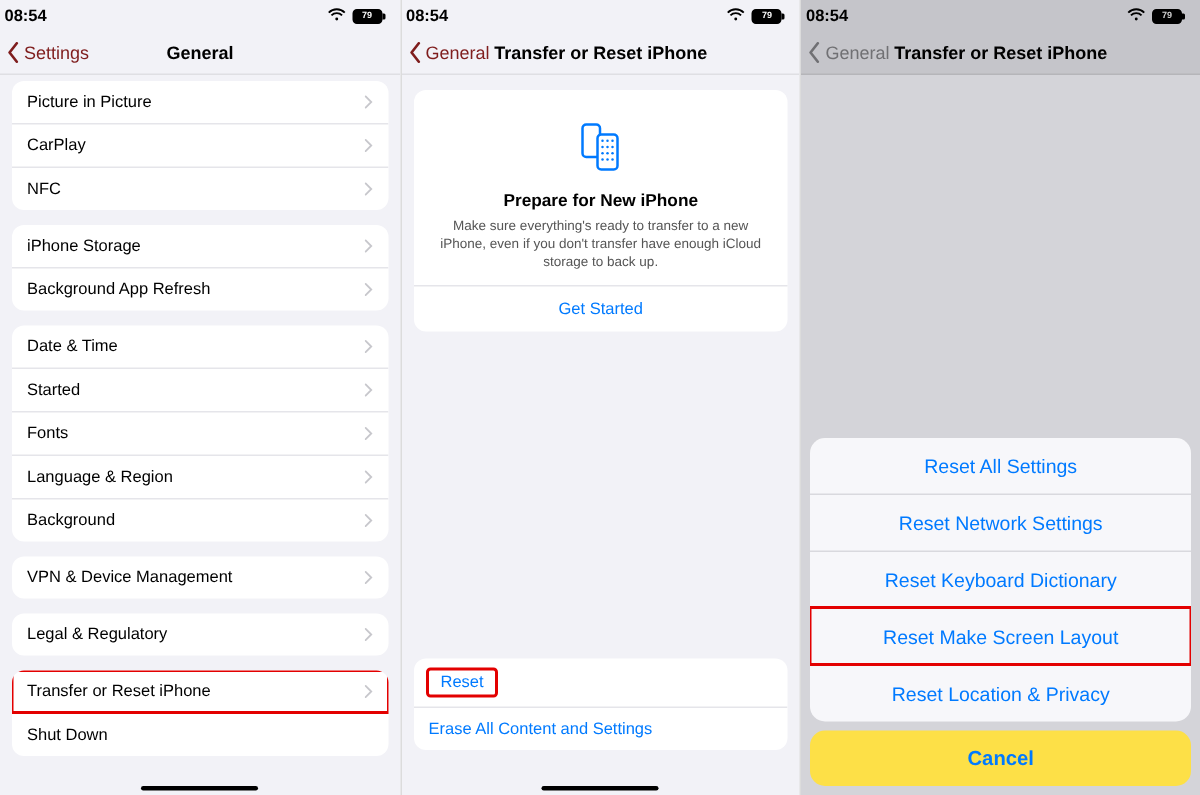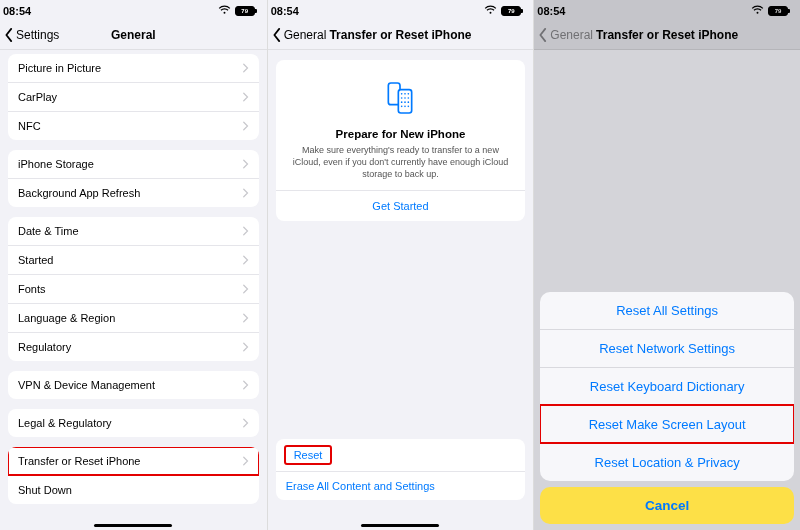--- a/index.html
+++ b/index.html
@@ -61,21 +61,21 @@
     align-items: center;
     position: relative;
     background: #f2f2f7;
     border-bottom: 0.5px solid rgba(0,0,0,0.08);
   }
   .nav .back {
     position: absolute;
     left: 4px;
     display: flex;
     align-items: center;
-    color: #000000;
+    color: #7f1d1d;
     font-size: 12px;
     gap: 2px;
   }
   .nav .back.dim { color: #8a8a8e; }
   .nav .back svg { width: 10px; height: 14px; }
   .nav .title {
     margin: 0 auto;
     font-size: 12px;
     font-weight: 600;
   }
@@ -296,21 +296,21 @@
           </div>
         <div class="row">
             <span>Language &amp; Region</span>
             <span class="chev">
               <svg viewBox="0 0 8 12">
                 <path d="M1 1l5 5-5 5" stroke="currentColor" stroke-width="1.6" fill="none" stroke-linecap="round"></path>
               </svg>
             </span>
           </div>
         <div class="row">
-            <span>Regulatory</span>
+            <span>Background</span>
             <span class="chev">
               <svg viewBox="0 0 8 12">
                 <path d="M1 1l5 5-5 5" stroke="currentColor" stroke-width="1.6" fill="none" stroke-linecap="round"></path>
               </svg>
             </span>
           </div>
       </div>
 
       <div class="group">
         <div class="row">
@@ -388,21 +388,21 @@
               <circle cx="26" cy="29" r="1"></circle>
               <circle cx="30" cy="29" r="1"></circle>
               <circle cx="34" cy="29" r="1"></circle>
               <circle cx="26" cy="34" r="1"></circle>
               <circle cx="30" cy="34" r="1"></circle>
               <circle cx="34" cy="34" r="1"></circle>
             </g>
         </svg>
       </div>
       <h4>Prepare for New iPhone</h4>
-      <p>Make sure everything's ready to transfer to a new iCloud, even if you don't currently have enough iCloud storage to back up.</p>
+      <p>Make sure everything's ready to transfer to a new iPhone, even if you don't transfer have enough iCloud storage to back up.</p>
       <div class="getstarted">Get Started</div>
     </div>
   </div>
 
   <div class="bottom-group">
     <div class="group" style="margin:0;">
       <div class="row link">
         <span class="reset-hl">Reset</span>
       </div>
       <div class="row link" style="color:#007aff;">

